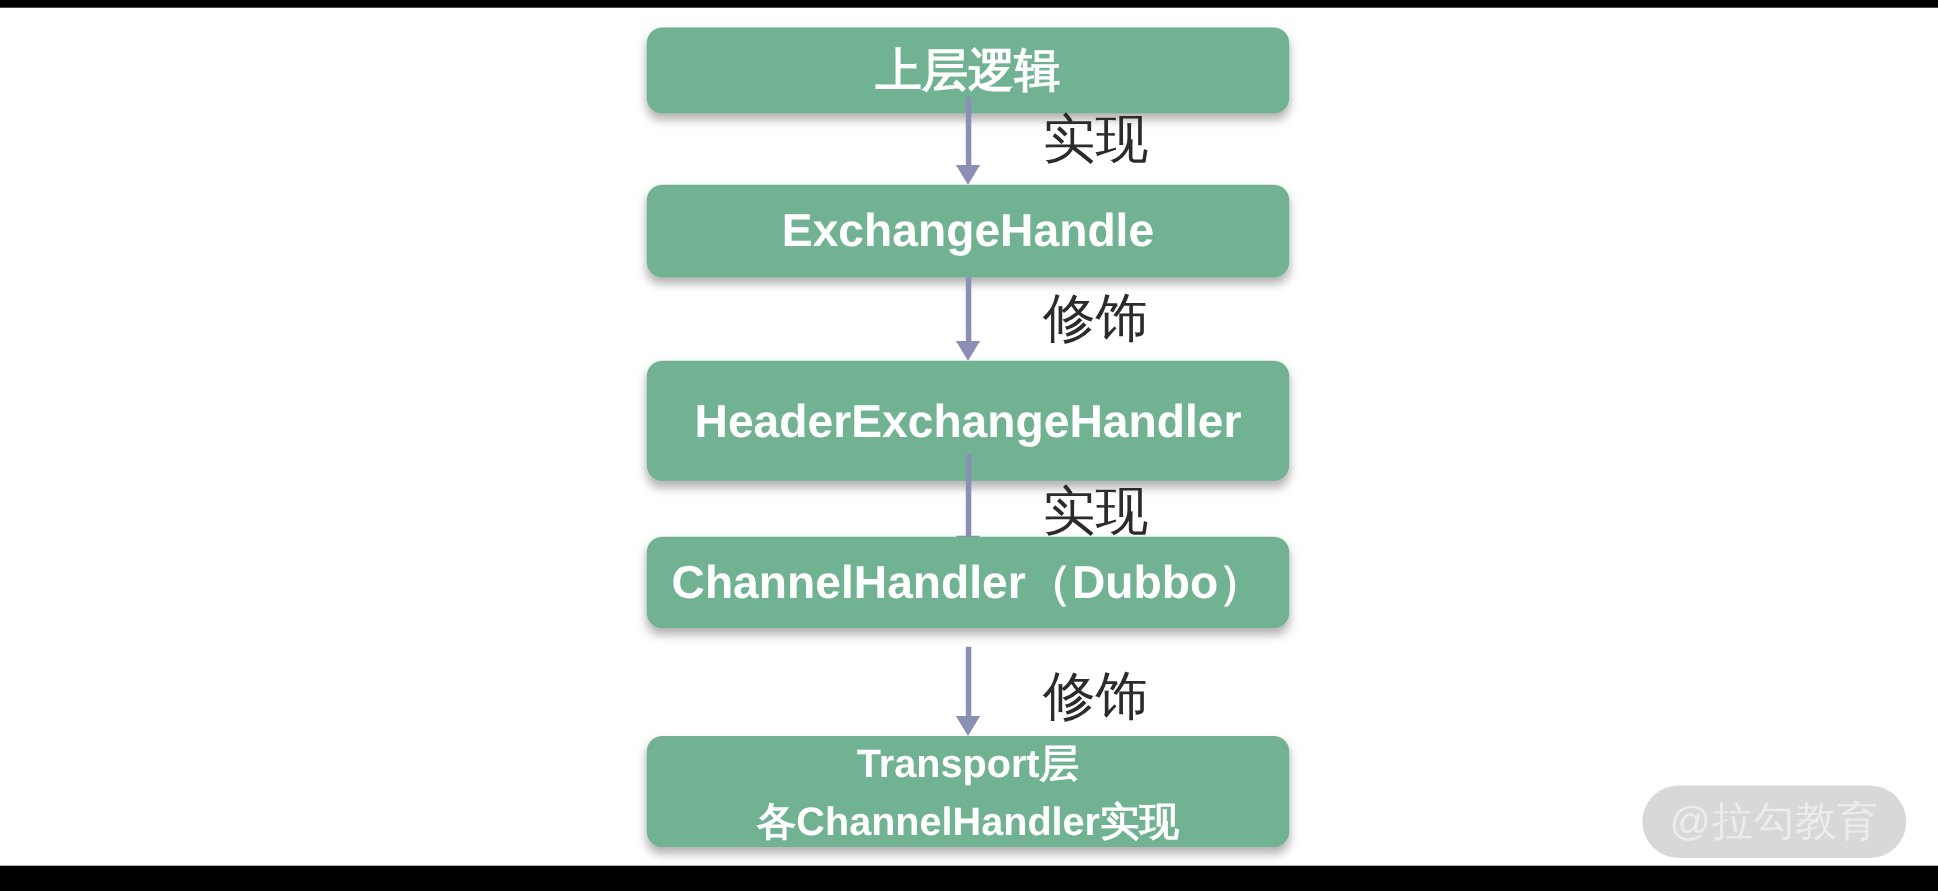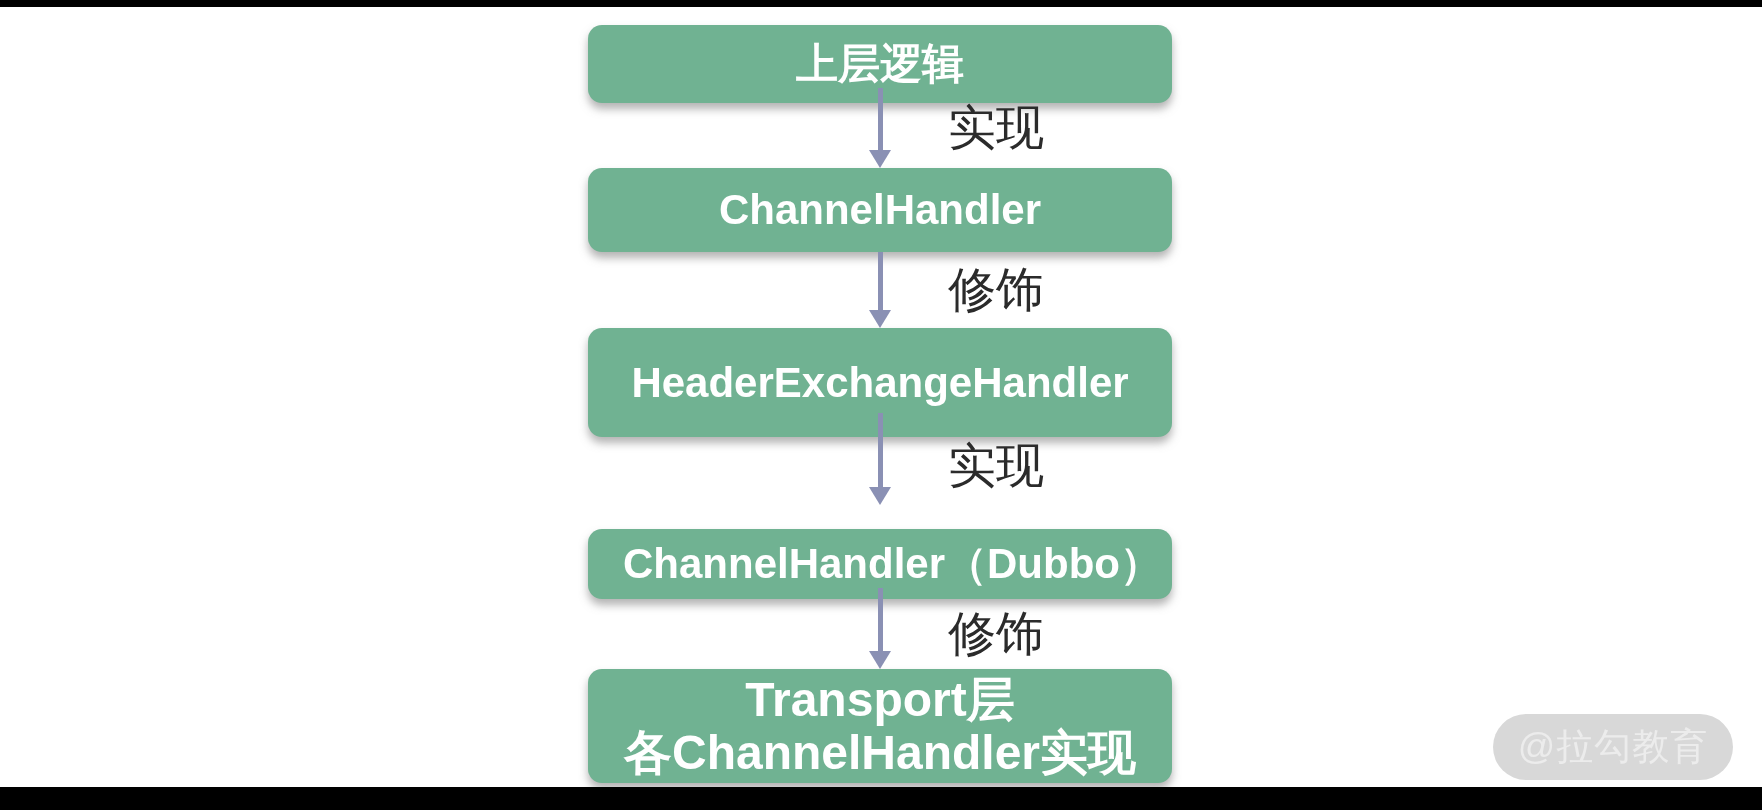--- a/index.html
+++ b/index.html
@@ -35,22 +35,22 @@
     align-items: center;
     justify-content: center;
     color: var(--node-text, #ffffff);
     font-weight: bold;
     font-size: 42px;
     text-align: center;
   }
   .node-1 { top: 25px;  height: 78px; }
   .node-2 { top: 168px; height: 84px; }
   .node-3 { top: 328px; height: 109px; }
-  .node-4 { top: 529px; height: 70px; justify-content: flex-end; }
-  .node-5 { top: 669px; height: 114px; font-size: 48px; line-height: 53px; }
+  .node-4 { top: 488px; height: 83px; }
+  .node-5 { top: 669px; height: 101px; font-size: 36px; line-height: 53px; }
   .node .node-label { white-space: pre-line; padding: 0 10px; }
 
   .arrow-shaft {
     position: absolute;
     left: 878px;
     width: 5px;
     background: var(--arrow, #8a90b4);
   }
   .arrow-head {
     position: absolute;
@@ -109,21 +109,21 @@
 
   <div class="node node-1">
     <span class="node-label">上层逻辑</span>
   </div>
 
   <div class="arrow-shaft shaft-1"></div>
   <div class="arrow-head head-1"></div>
   <span class="edge-label edge-label-1">实现</span>
 
   <div class="node node-2">
-    <span class="node-label">ChannelHandler</span>
+    <span class="node-label">ExchangeHandle</span>
   </div>
 
   <div class="arrow-shaft shaft-2"></div>
   <div class="arrow-head head-2"></div>
   <span class="edge-label edge-label-2">修饰</span>
 
   <div class="node node-3">
     <span class="node-label">HeaderExchangeHandler</span>
   </div>
 

